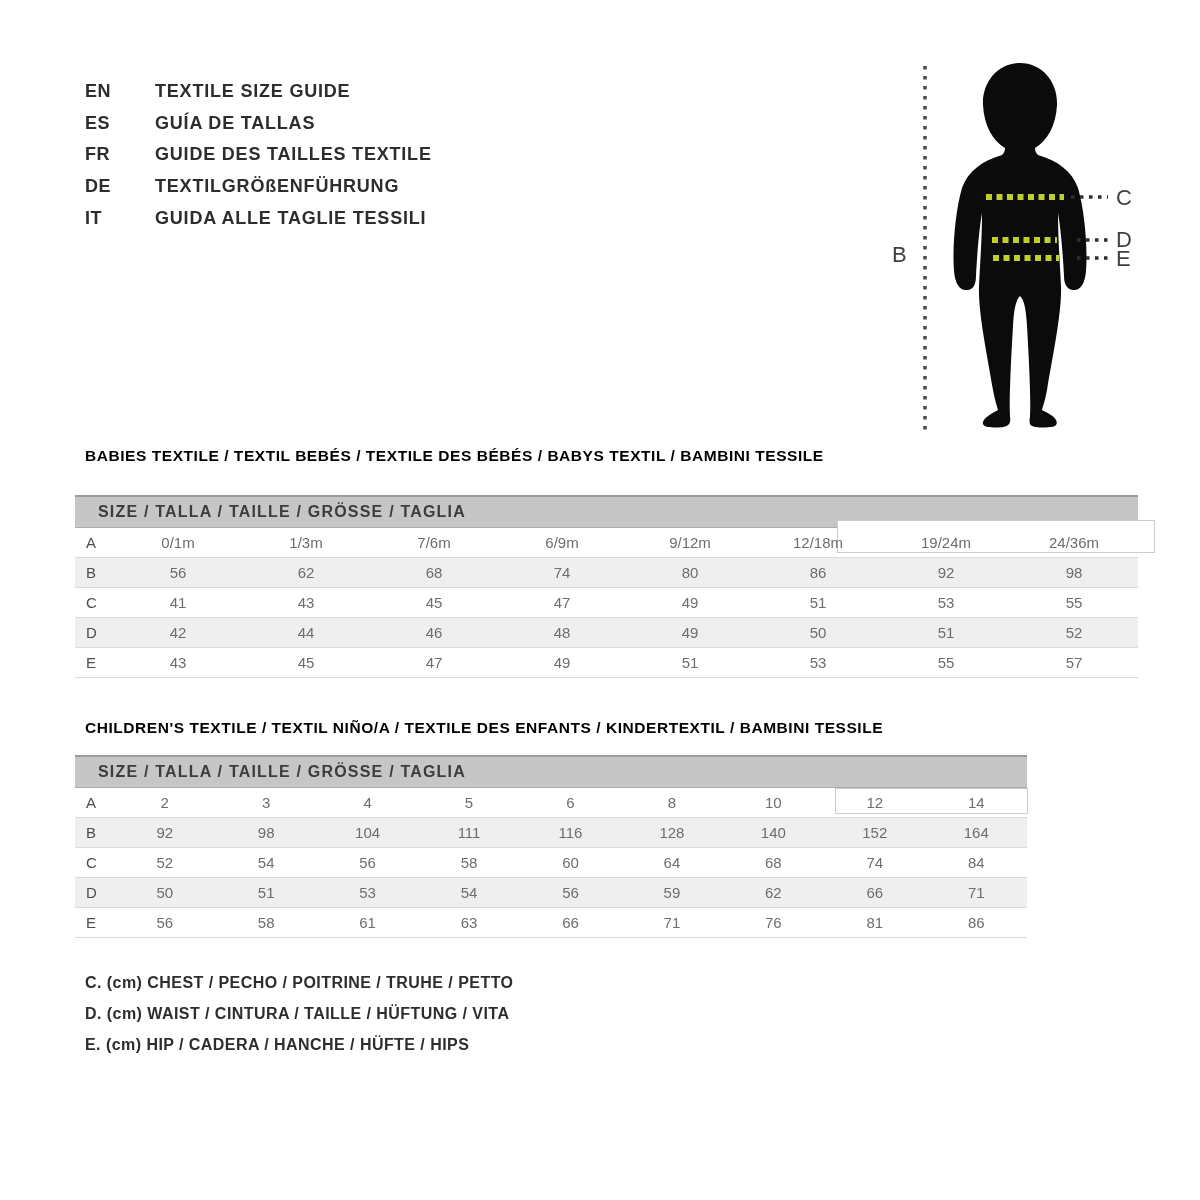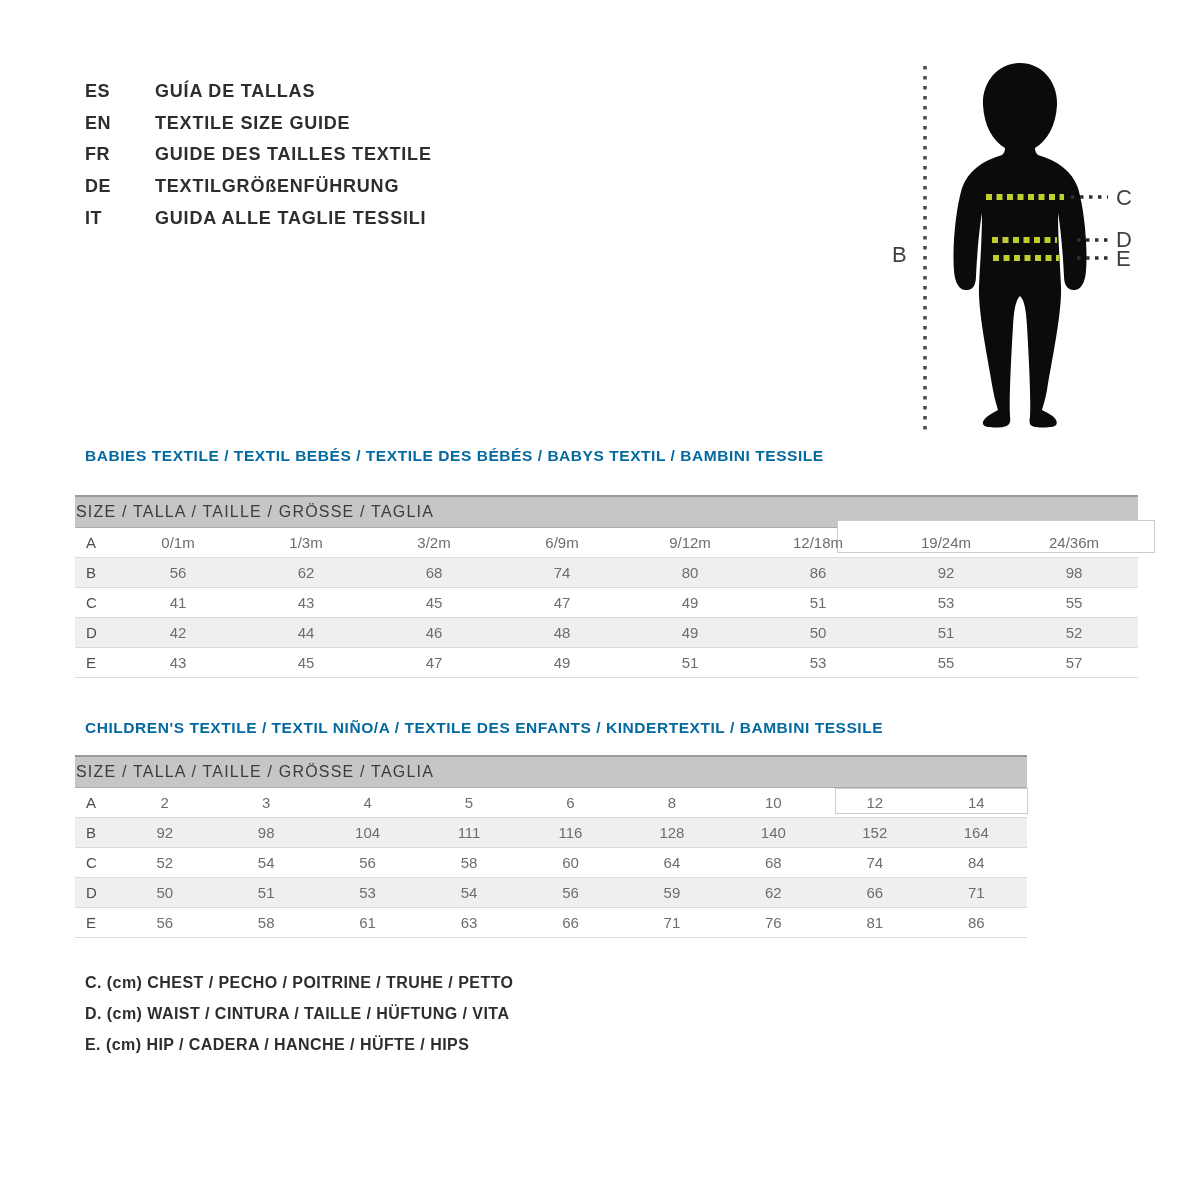--- a/index.html
+++ b/index.html
@@ -9,54 +9,54 @@
   }
   
   .lang-list{position:absolute;left:85px;top:76px;margin:0;padding:0;list-style:none;}
   .lang-list li{display:flex;height:31.6px;align-items:center;}
   .lang-code{flex:0 0 70px;font-size:18px;font-weight:bold;letter-spacing:.5px;color:#2d2d2d;}
   .lang-label{font-size:18px;font-weight:bold;letter-spacing:.8px;color:#2d2d2d;white-space:nowrap;}
   
   .figure-svg{position:absolute;left:880px;top:50px;}
   
   .section-heading{position:absolute;left:85px;margin:0;font-size:15.5px;font-weight:bold;
-    letter-spacing:.55px;color:#0369a1;white-space:nowrap;}
+    letter-spacing:.55px;color:#000000;white-space:nowrap;}
   #heading-0{top:447px;}
   #heading-1{top:719px;}
   
   .size-table{position:absolute;}
   #table-0{left:75px;top:495px;width:1063px;}
   #table-1{left:75px;top:755px;width:952px;}
   .t-bar{height:30px;background:#c6c6c6;border-top:2px solid #9b9b9b;border-bottom:1px solid #ababab;
     box-sizing:content-box;display:flex;align-items:center;}
-  .t-bar span{padding-left:1px;font-size:16px;font-weight:normal;letter-spacing:1.2px;color:#3c3c3c;white-space:nowrap;}
+  .t-bar span{padding-left:23px;font-size:16px;font-weight:bold;letter-spacing:1.2px;color:#3c3c3c;white-space:nowrap;}
   .t-row{height:29px;display:flex;align-items:center;position:relative;z-index:2;border-bottom:1px solid #dadada;}
   .t-row.stripe{background:#efefef;}
   .t-label{flex:0 0 28px;padding-left:11px;font-size:15px;color:#4d4d4d;}
   .t-cell{flex:1 1 0;text-align:center;font-size:15px;color:#6d6d6d;white-space:nowrap;}
   .t-overlay-box{position:absolute;z-index:1;background:#ffffff;border:1px solid #cccccc;}
   #table-0 .t-overlay-box{left:762px;top:25px;width:316px;height:31px;}
   #table-1 .t-overlay-box{left:760px;top:33px;width:191px;height:24px;}
   
   .legend-list{position:absolute;left:85px;top:967px;margin:0;padding:0;list-style:none;}
   .legend-list li{line-height:31px;font-size:16px;font-weight:bold;letter-spacing:.45px;color:#2d2d2d;white-space:nowrap;}
 </style>
 </head>
 <body>
 
 <div class="page">
 
   <ul class="lang-list">
     <li>
+      <span class="lang-code">EN</span>
+      <span class="lang-label">TEXTILE SIZE GUIDE</span>
+    </li>
+    <li>
       <span class="lang-code">ES</span>
       <span class="lang-label">GUÍA DE TALLAS</span>
-    </li>
-    <li>
-      <span class="lang-code">EN</span>
-      <span class="lang-label">TEXTILE SIZE GUIDE</span>
     </li>
     <li>
       <span class="lang-code">FR</span>
       <span class="lang-label">GUIDE DES TAILLES TEXTILE</span>
     </li>
     <li>
       <span class="lang-code">DE</span>
       <span class="lang-label">TEXTILGRÖßENFÜHRUNG</span>
     </li>
     <li>
@@ -100,21 +100,21 @@
 
   <h2 class="section-heading" id="heading-0">BABIES TEXTILE / TEXTIL BEBÉS / TEXTILE DES BÉBÉS / BABYS TEXTIL / BAMBINI TESSILE</h2>
   <div class="size-table" id="table-0">
       <div class="t-bar">
         <span>SIZE / TALLA / TAILLE / GRÖSSE / TAGLIA</span>
       </div>
       <div class="t-row">
         <span class="t-label">A</span>
         <span class="t-cell">0/1m</span>
         <span class="t-cell">1/3m</span>
-        <span class="t-cell">3/2m</span>
+        <span class="t-cell">7/6m</span>
         <span class="t-cell">6/9m</span>
         <span class="t-cell">9/12m</span>
         <span class="t-cell">12/18m</span>
         <span class="t-cell">19/24m</span>
         <span class="t-cell">24/36m</span>
       </div>
       <div class="t-row stripe">
         <span class="t-label">B</span>
         <span class="t-cell">56</span>
         <span class="t-cell">62</span>

